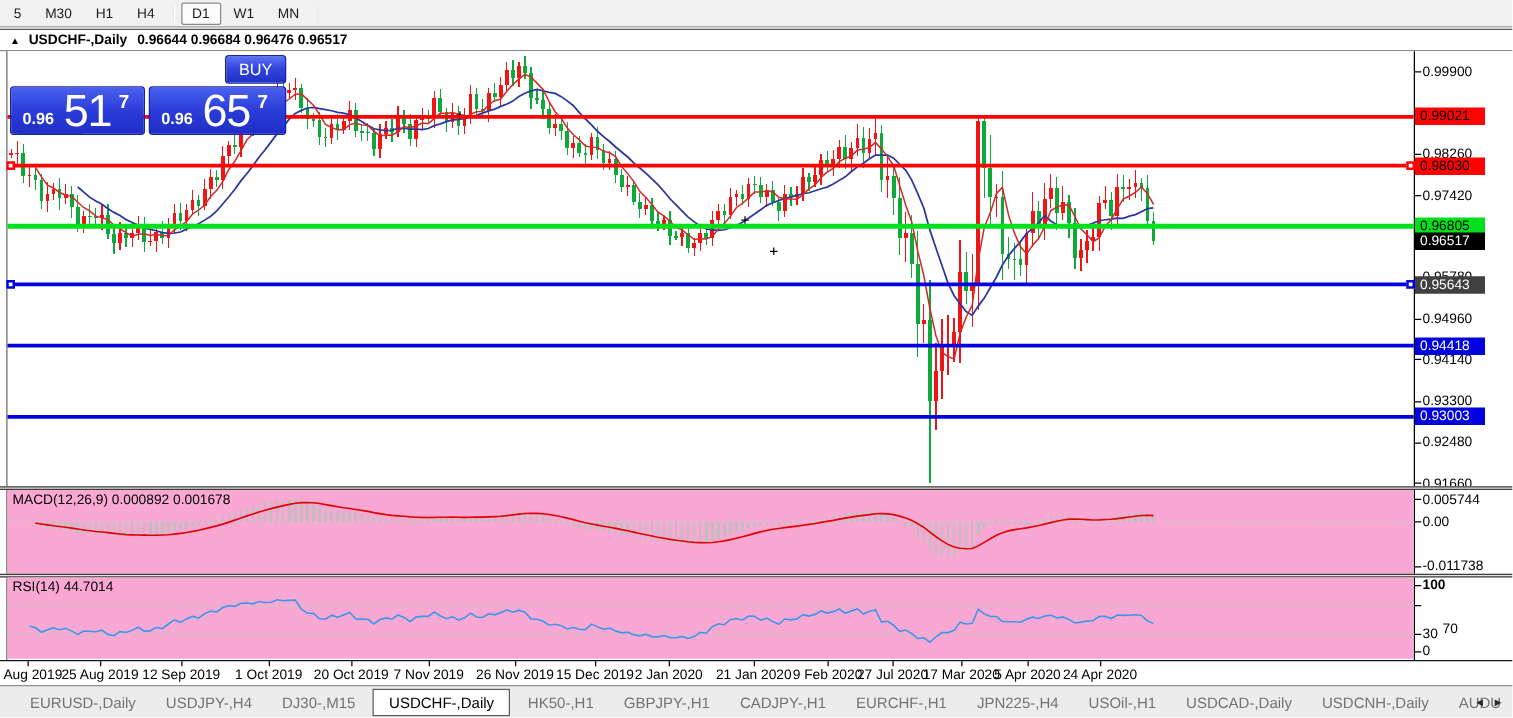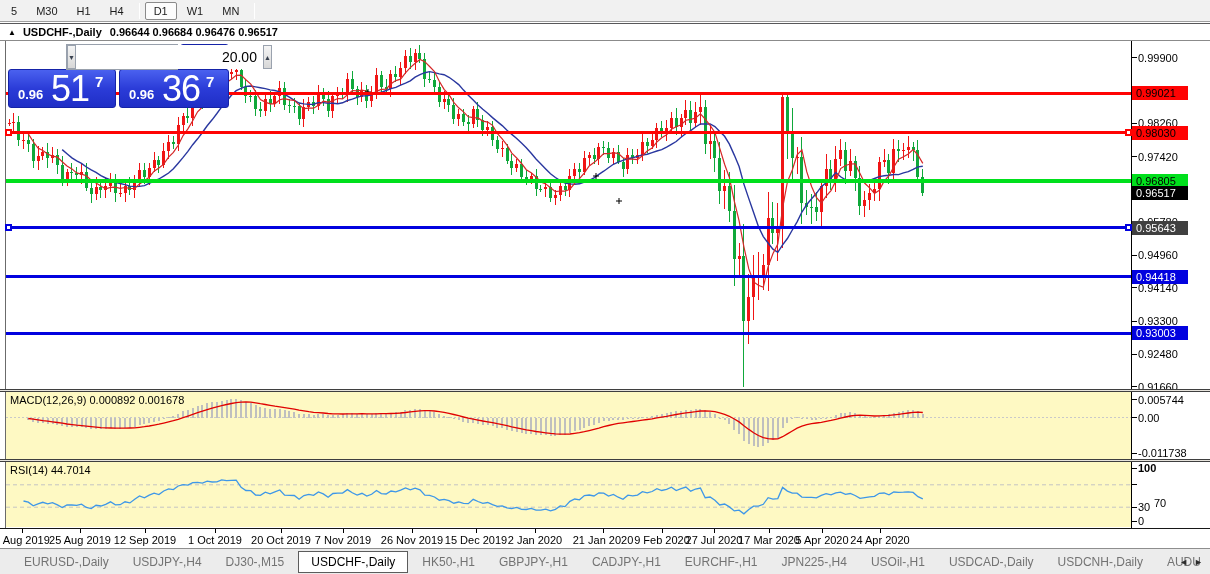--- a/index.html
+++ b/index.html
@@ -27,21 +27,21 @@
   .axis-vline { position:absolute; left:1131px; top:41px; width:1px; height:507px; background:#000; }
 
   
   .axis-col { position:absolute; left:1132px; top:41px; width:78px; height:507px; background:#fff; }
   .ytick-dash { position:absolute; left:0; width:5px; height:1px; background:#000; }
   .ytick-label { position:absolute; left:6px; transform:translateY(-50%); font-size:11px; color:#000; white-space:nowrap; }
   .price-label { position:absolute; left:0px; width:56px; height:14px; line-height:14px; padding-left:4px; font-size:11px; transform:translateY(-50%); z-index:5; }
 
   
   .sep-h { position:absolute; left:0; width:1210px; height:3px; background:#e6e3dc; border-top:1px solid #3f3f3f; border-bottom:1px solid #3f3f3f; }
-  .panel { position:absolute; left:6px; width:1125px; background:#fef9c3;text-align:right; }
+  .panel { position:absolute; left:6px; width:1125px; background:#f9a8d4;text-align:right; }
   .panel-label { position:absolute; left:4px; top:2px; font-size:11px; color:#000; z-index:2; white-space:nowrap; }
 
   
   .date-strip { position:absolute; left:0; top:528px; width:1210px; height:20px; background:#fff; border-top:1px solid #161616; }
   .date-label { position:absolute; top:5px; transform:translateX(-50%); font-size:11px; color:#000; white-space:nowrap; }
   .date-tick { position:absolute; top:0; width:1px; height:4px; background:#000; }
 
   
   .tabbar { position:absolute; left:0; top:548px; width:1210px; height:26px; background:#ececec; border-top:1px solid #8e8e8e; display:flex; align-items:center; padding-left:14px; }
   .tab { padding:3px 10px; font-size:12px; color:#737373; white-space:nowrap; cursor:default; }
@@ -541,34 +541,29 @@
       <div class="price-label" style="top: 91.6165px; background: rgb(255, 3, 3); color: rgb(0, 0, 0);">0.98030</div>
       <div class="price-label" style="top: 140.497px; background: rgb(0, 224, 28); color: rgb(0, 0, 0);">0.96805</div>
       <div class="price-label" style="top: 186.864px; background: #404040; color: rgb(255, 255, 255);">0.95643</div>
       <div class="price-label" style="top: 235.745px; background: rgb(2, 2, 223); color: rgb(255, 255, 255);">0.94418</div>
       <div class="price-label" style="top: 292.207px; background: rgb(2, 2, 223); color: rgb(255, 255, 255);">0.93003</div>
       <div class="price-label" style="top: 151.989px; background: rgb(0, 0, 0); color: rgb(255, 255, 255);">0.96517</div>
     </div>
 
   <div class="trade-panel">
     <div class="tp-btn tp-sell-btn">SELL</div>
-    <div class="tp-spin">
-      <div class="tp-spin-btn">▼</div>
-      <input class="tp-vol" readonly="" value="20.00" style="">
-      <div class="tp-spin-btn">▲</div>
-    </div>
     <div class="tp-btn tp-buy-btn">BUY</div>
     <div class="tp-price tp-price-sell">
       <span class="tp-prefix">0.96</span>
       <span class="tp-big">51</span>
       <span class="tp-sup">7</span>
     </div>
     <div class="tp-price tp-price-buy">
       <span class="tp-prefix">0.96</span>
-      <span class="tp-big">36</span>
+      <span class="tp-big">65</span>
       <span class="tp-sup">7</span>
     </div>
   </div>
 
   <div class="sep-h" style="top:389px"></div>
 
   <div class="panel" id="macd-panel" style="top:392px;height:68px">
     <svg id="macd-svg" width="1125" height="68">
         <line x1="0" y1="25.5" x2="1125" y2="25.5" stroke="#c9c9c9" stroke-dasharray="2,2"></line>
         <g shape-rendering="crispEdges">

